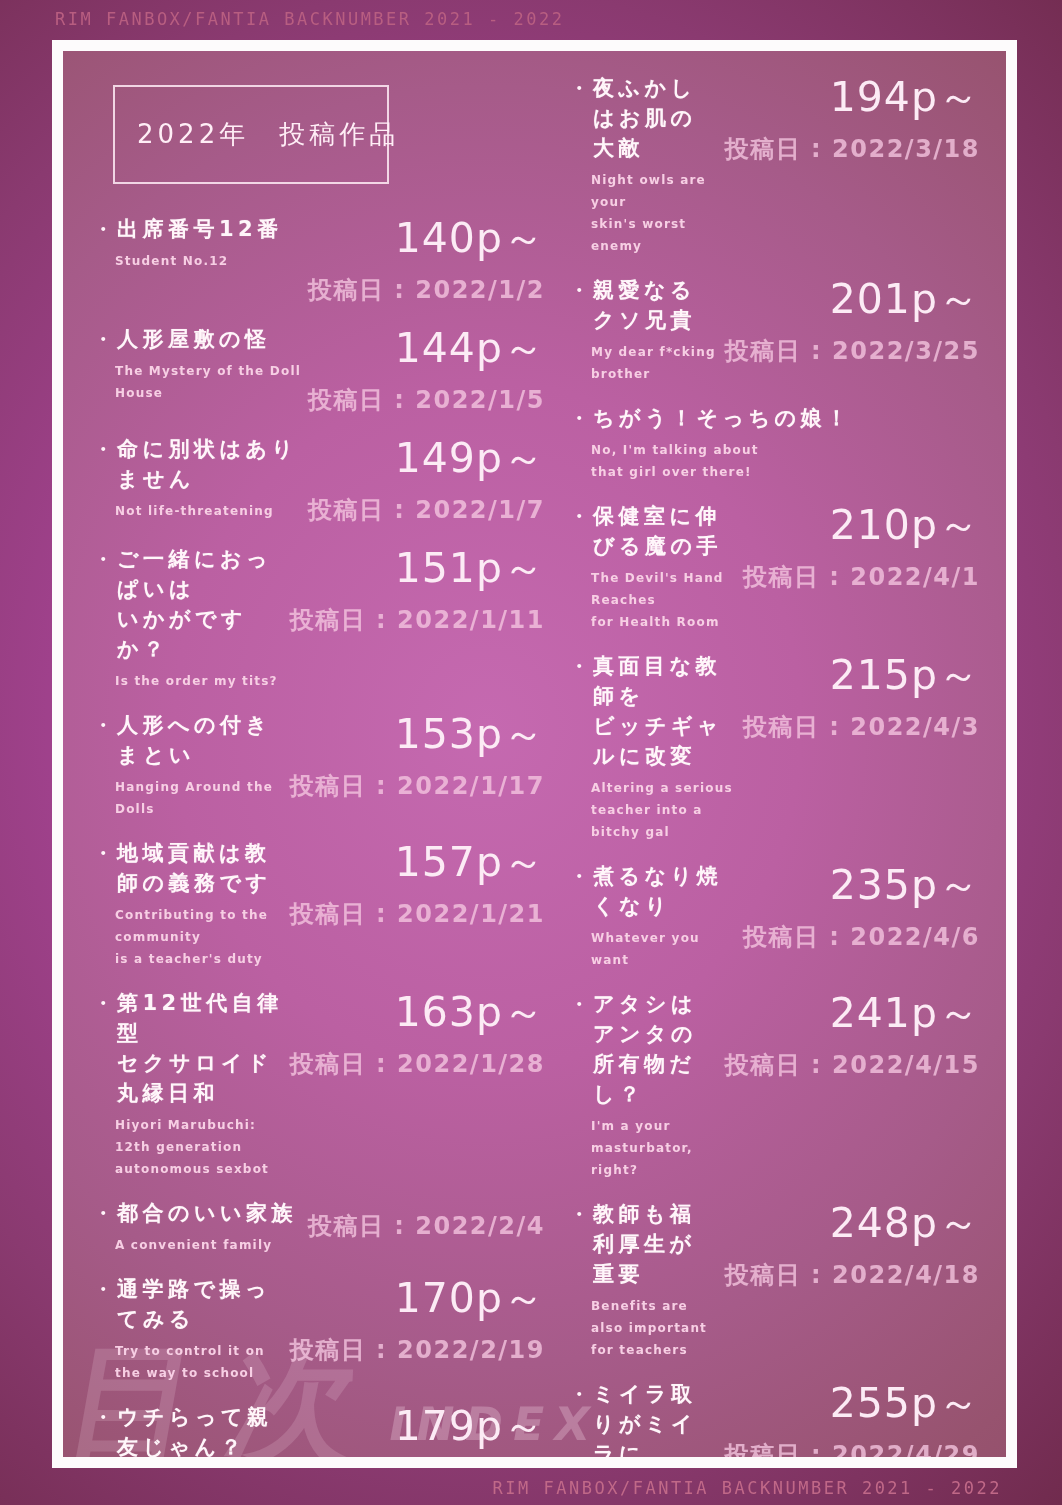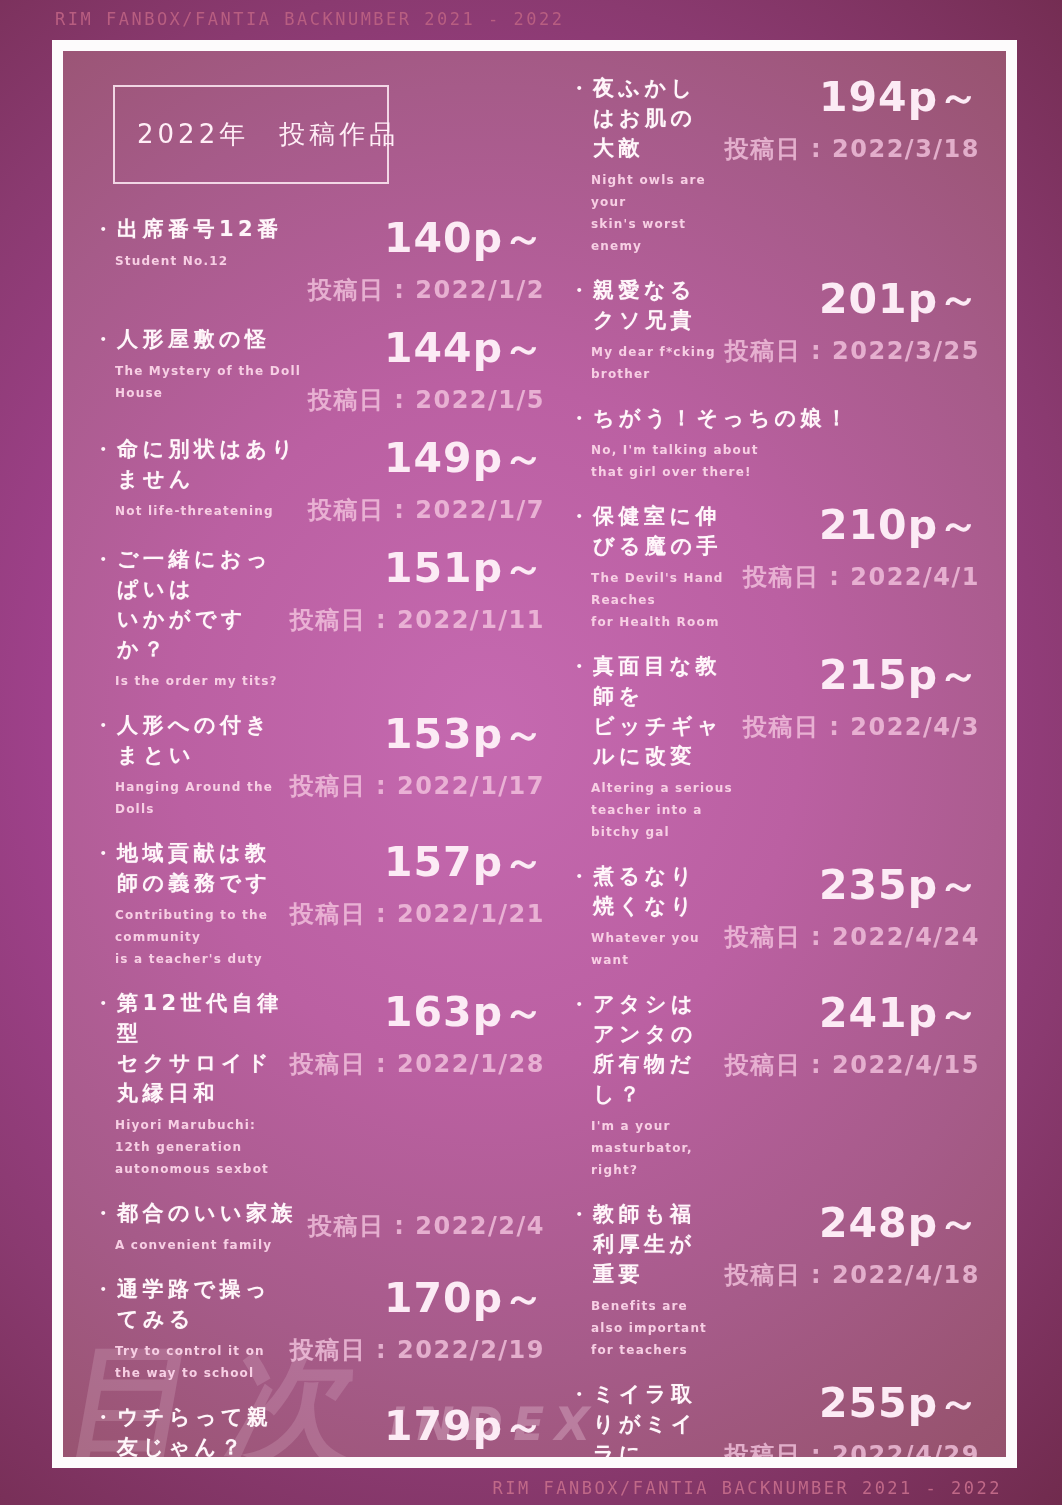--- a/index.html
+++ b/index.html
@@ -55,21 +55,21 @@
   .subtitle{
     font-size:12px;font-weight:600;color:#f7cfe4;
     letter-spacing:1.2px;line-height:22px;margin:6px 0 0 22px;
     white-space:pre-line;
   }
   .item-meta{
     flex:0 0 auto;display:flex;flex-direction:column;
     align-items:flex-end;text-align:right;
   }
   .pages{
-    font-size:41px;font-weight:bold;color:#fcebf5;
+    font-size:41px;font-weight:normal;color:#fcebf5;
     line-height:48px;white-space:nowrap;letter-spacing:1px;
   }
   .date{
     margin-top:12px;font-size:24px;font-weight:600;
     color:rgba(245,199,224,0.78);letter-spacing:1.5px;white-space:nowrap;
   }
   .watermark-jp{
     position:absolute;z-index:1;left:6px;bottom:-34px;
     font-size:128px;font-weight:bold;letter-spacing:34px;
     color:rgba(255,230,242,0.16);transform:skewX(-10deg);
@@ -321,21 +321,21 @@
           <div class="item">
             <div class="item-main">
               <div class="title-row">
                 <span class="bullet">・</span>
                 <span class="title">煮るなり焼くなり</span>
               </div>
               <div class="subtitle">Whatever you want</div>
             </div>
             <div class="item-meta">
               <div class="pages">235p～</div>
-              <div class="date"><span>投稿日 : </span><span>2022/4/24</span></div>
+              <div class="date"><span>投稿日 : </span><span>2022/4/6</span></div>
             </div>
           </div>
 
           <div class="item">
             <div class="item-main">
               <div class="title-row">
                 <span class="bullet">・</span>
                 <span class="title">アタシはアンタの
 所有物だし？</span>
               </div>

